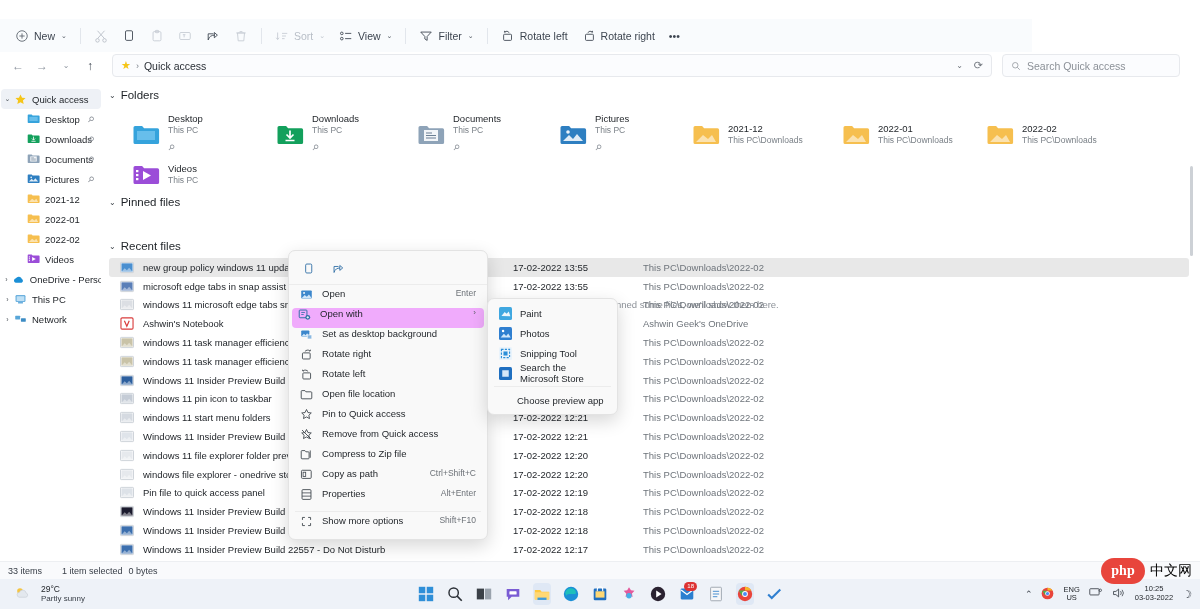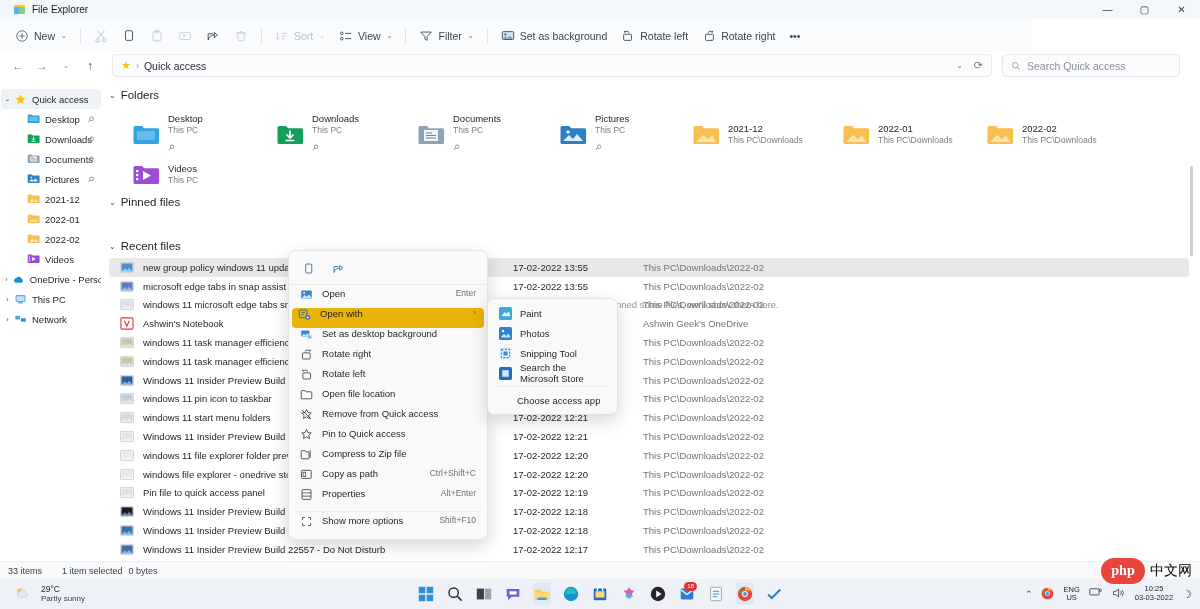--- a/index.html
+++ b/index.html
@@ -178,21 +178,21 @@
   }
   .ctx-top { display: flex; align-items: center; gap: 4px; padding: 2px 6px 5px 6px;
              border-bottom: 1px solid #ececec; margin-bottom: 3px;}
   .ctx-tbtn { width: 26px; height: 22px; border-radius: 4px;
               display:flex; align-items:center; justify-content:center; }
   .ctx-item {
     display: flex; align-items: flex-start; height: 20px; padding: 0 8px 0 8px;
     font-size: 9.5px; color: #1d2126; margin: 0 3px; border-radius: 4px;
     position: relative;
   }
-  .ctx-item.hl { background: #eab308; padding-left: 6px; }
+  .ctx-item.hl { background: #f0abfc; padding-left: 6px; }
   .ctx-ico { width: 14px; height: 13px; margin-right: 8px; flex: none; position: relative; }
   .ctx-label { flex: 1; white-space: nowrap; }
   .ctx-acc { font-size: 8.5px; color: #6c7177; }
   .ctx-arrow { font-size: 8px; color: #585e64; margin-left: 6px; }
   .ctx-div { height: 1px; background: #ececec; margin: 3px 6px; }
 
   .submenu {
     position: absolute; left: 487px; top: 298px; width: 131px;
     background: #f9f9f9; border: 1px solid #e3e3e3; border-radius: 7px;
     box-shadow: 0 6px 18px rgba(0,0,0,.16);
@@ -221,33 +221,20 @@
 
   
   .vscroll { position:absolute; right:0; top:84px; width:5px; height:470px; }
   .vscroll i { position:absolute; right:1px; top:2px; width:3px; height:90px; background:#cdd1d6; border-radius:2px; display:block;}
 </style>
 </head>
 <body>
 
 <div id="app">
 
-  <div class="titlebar">
-    <div class="tb-icon">
-      <div class="f1"></div>
-        <div class="f2"></div>
-        <div class="f3"></div>
-    </div>
-    <div class="tb-title">File Explorer</div>
-    <div class="wincontrols">
-      <div class="wc">—</div>
-      <div class="wc">▢</div>
-      <div class="wc">✕</div>
-    </div>
-  </div>
 
   <div class="cmdbar">
     <div class="cmd-item enabled">
       <svg class="cm-ico" viewBox="0 0 16 16">
         <circle cx="8" cy="8" r="6" fill="none" stroke="#5b636d" stroke-width="1"></circle>
         <path d="M8 5v6M5 8h6" stroke="#5b636d" stroke-width="1"></path>
       </svg>
       <span>New</span>
       <span class="caret">⌄</span>
     </div>
@@ -313,28 +300,20 @@
 
     <div class="cmd-item enabled">
       <svg class="cm-ico" viewBox="0 0 16 16">
         <path d="M2 3.5h12L9.3 8.6V13L6.7 11.4V8.6z" fill="none" stroke="#3d4550" stroke-width="1"></path>
       </svg>
       <span>Filter</span>
       <span class="caret">⌄</span>
     </div>
     <div class="cmd-sep"></div>
 
-    <div class="cmd-item enabled">
-      <svg class="cm-ico" viewBox="0 0 16 16">
-        <rect x="1.5" y="3" width="13" height="9" rx="1.2" fill="#cfe4f7" stroke="#3d4550" stroke-width="1"></rect>
-        <circle cx="5" cy="6.2" r="1.1" fill="#3d4550"></circle>
-        <path d="M2 11l3.2-3 2.6 2.2 2.3-2.4 3.4 3.2z" fill="#6f9fd0"></path>
-      </svg>
-      <span>Set as background</span>
-    </div>
     <div class="cmd-item enabled">
       <svg class="cm-ico" viewBox="0 0 16 16">
         <rect x="3" y="6" width="9" height="7" rx="1" fill="none" stroke="#3d4550" stroke-width="1"></rect>
         <path d="M9.5 4.2A4 4 0 0 0 4 3.4" fill="none" stroke="#3d4550" stroke-width="1"></path>
         <path d="M4.2 1.6L3.2 3.6l2.1.5z" fill="#3d4550"></path>
       </svg>
       <span>Rotate left</span>
     </div>
     <div class="cmd-item enabled">
       <svg class="cm-ico" viewBox="0 0 16 16">
@@ -802,29 +781,29 @@
         </div>
         <div class="ctx-item">
           <span class="ctx-ico"><svg width="13" height="13" viewBox="0 0 16 16">
               <path d="M1.5 4.2a1 1 0 0 1 1-1h3.6l1.2 1.5h6.2a1 1 0 0 1 1 1v6.6a1 1 0 0 1-1 1H2.5a1 1 0 0 1-1-1z" fill="none" stroke="#41484f" stroke-width="1.1"></path>
             </svg></span>
           <span class="ctx-label">Open file location</span>
         </div>
         <div class="ctx-item">
           <span class="ctx-ico"><svg width="13" height="13" viewBox="0 0 16 16">
               <path d="M8 1.8l1.8 3.8 4.1.5-3 2.8.8 4.1L8 11l-3.7 2 .8-4.1-3-2.8 4.1-.5z" fill="none" stroke="#41484f" stroke-width="1.1"></path>
-              <path d="M2.5 2.5l11 11" stroke="#41484f" stroke-width="1.1"></path>
-            </svg></span>
-          <span class="ctx-label">Remove from Quick access</span>
+            </svg></span>
+          <span class="ctx-label">Pin to Quick access</span>
         </div>
         <div class="ctx-item">
           <span class="ctx-ico"><svg width="13" height="13" viewBox="0 0 16 16">
               <path d="M8 1.8l1.8 3.8 4.1.5-3 2.8.8 4.1L8 11l-3.7 2 .8-4.1-3-2.8 4.1-.5z" fill="none" stroke="#41484f" stroke-width="1.1"></path>
-            </svg></span>
-          <span class="ctx-label">Pin to Quick access</span>
+              <path d="M2.5 2.5l11 11" stroke="#41484f" stroke-width="1.1"></path>
+            </svg></span>
+          <span class="ctx-label">Remove from Quick access</span>
         </div>
         <div class="ctx-item">
           <span class="ctx-ico"><svg width="13" height="13" viewBox="0 0 16 16">
               <path d="M1.5 4.2a1 1 0 0 1 1-1h3.6l1.2 1.5h2.9a1 1 0 0 1 1 1v6.6a1 1 0 0 1-1 1H2.5a1 1 0 0 1-1-1z" fill="none" stroke="#41484f" stroke-width="1.1"></path>
               <path d="M12.6 3v9" stroke="#41484f" stroke-width="1.1"></path>
             </svg></span>
           <span class="ctx-label">Compress to Zip file</span>
         </div>
         <div class="ctx-item">
           <span class="ctx-ico"><svg width="13" height="13" viewBox="0 0 16 16">
@@ -884,21 +863,21 @@
         <div class="sub-item">
           <span class="sub-ico"><svg width="13" height="13" viewBox="0 0 16 16">
               <rect width="16" height="16" rx="2" fill="#1f6fc0"></rect>
               <rect x="4" y="4" width="8" height="8" fill="#d6e8f8"></rect>
             </svg></span>
           <span>Search the Microsoft Store</span>
         </div>
       </div>
     <div class="sub-div"></div>
     <div class="sub-item noico">
-      <span style="padding-left:18px">Choose access app</span>
+      <span style="padding-left:18px">Choose preview app</span>
     </div>
   </div>
 
   <div class="statusbar">
     <span>33 items</span>
     <span style="display:flex; gap:6px;">
       <span>1 item selected</span>
       <span>0 bytes</span>
     </span>
   </div>

